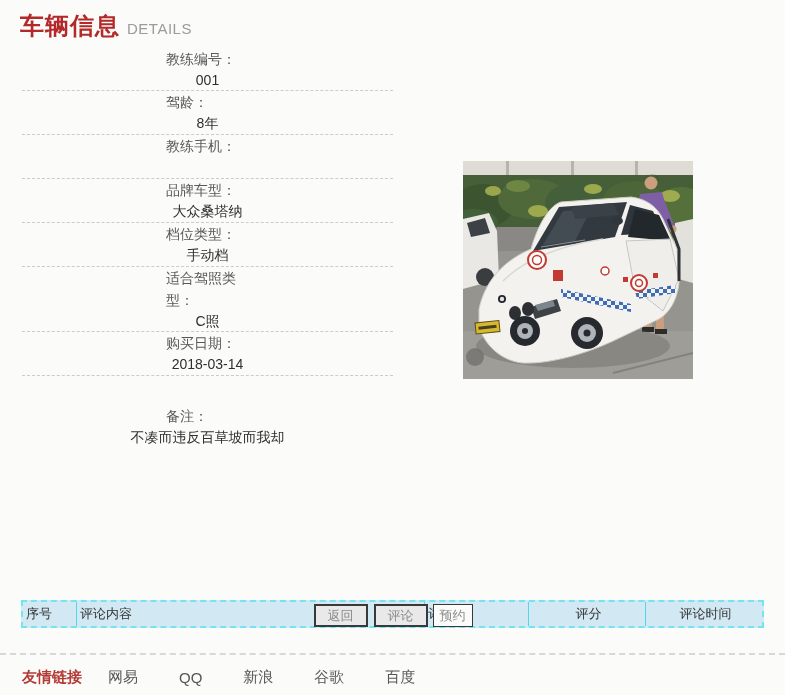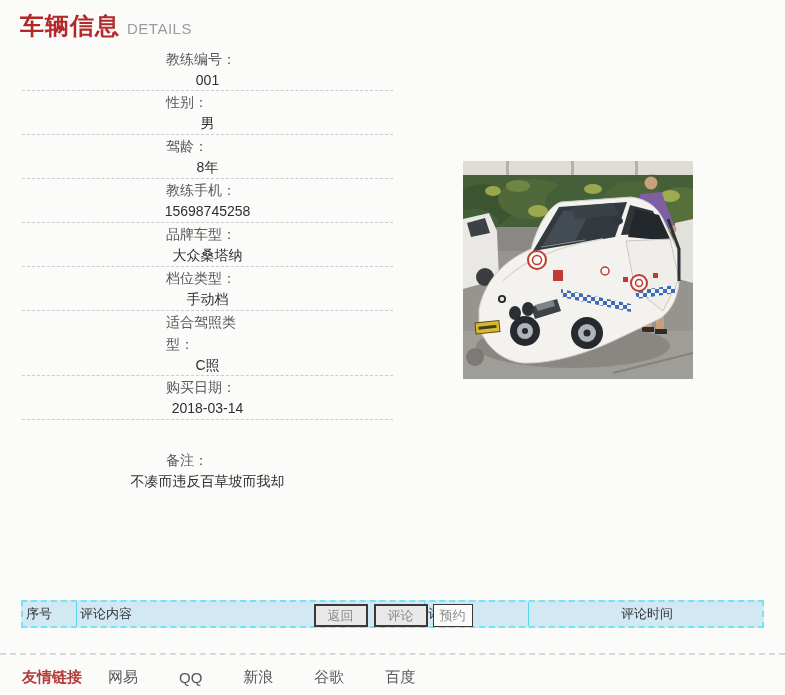--- a/index.html
+++ b/index.html
@@ -156,30 +156,25 @@
   <div class="page-header">
     <span class="title-cn">车辆信息</span><span class="title-en">DETAILS</span>
   </div>
 
   <div class="fields">
     <div class="field-row first">
       <div class="field-label">教练编号：</div>
       <div class="field-value">001</div>
     </div>
     <div class="field-row">
-      <div class="field-label">性别：</div>
-      <div class="field-value">男</div>
-    </div>
-    <div class="field-row">
       <div class="field-label">驾龄：</div>
       <div class="field-value">8年</div>
     </div>
     <div class="field-row">
       <div class="field-label">教练手机：</div>
-      <div class="field-value">15698745258</div>
     </div>
     <div class="field-row">
       <div class="field-label">品牌车型：</div>
       <div class="field-value">大众桑塔纳</div>
     </div>
     <div class="field-row">
       <div class="field-label">档位类型：</div>
       <div class="field-value">手动档</div>
     </div>
     <div class="field-row tall">
@@ -300,20 +295,21 @@
         <rect x="160" y="116" width="5" height="5" fill="#c23a31"></rect>
         <rect x="190" y="112" width="5" height="5" fill="#c23a31"></rect>
       </g>
     </svg>
   </div>
 
   <div class="comments-table">
     <div class="cell col-no">序号</div>
     <div class="cell col-content">评论内容</div>
     <div class="cell col-user">评论人</div>
+    <div class="cell col-score">评分</div>
     <div class="cell col-time">评论时间</div>
   </div>
 
   <div class="actions">
     <button class="btn btn-gray">返回</button><button class="btn btn-gray">评论</button><button class="btn btn-white">预约</button>
   </div>
 
   <div class="bottom-divider"></div>
 
   <div class="footer">

